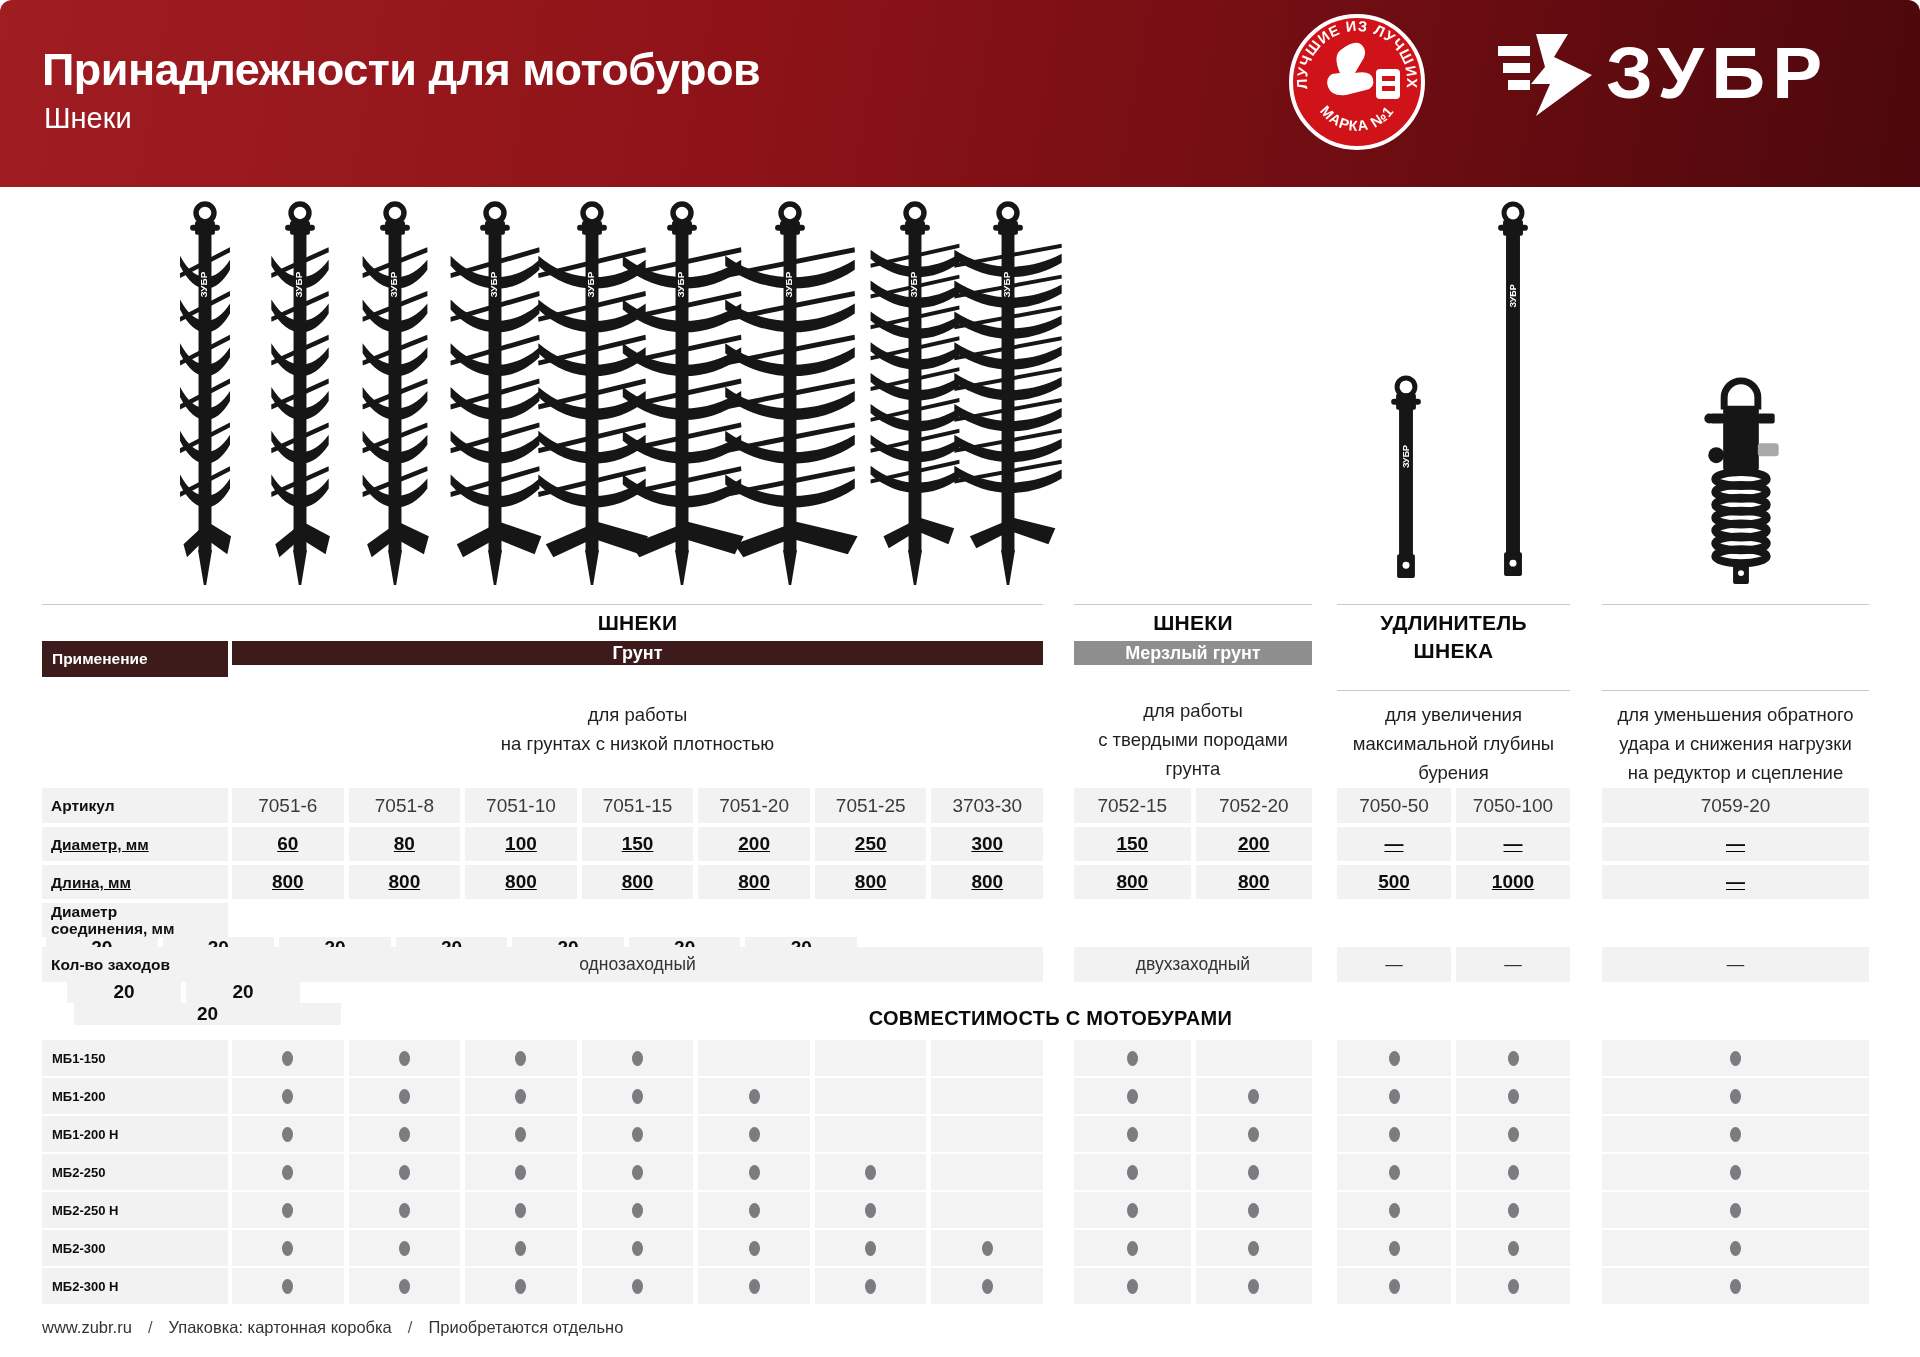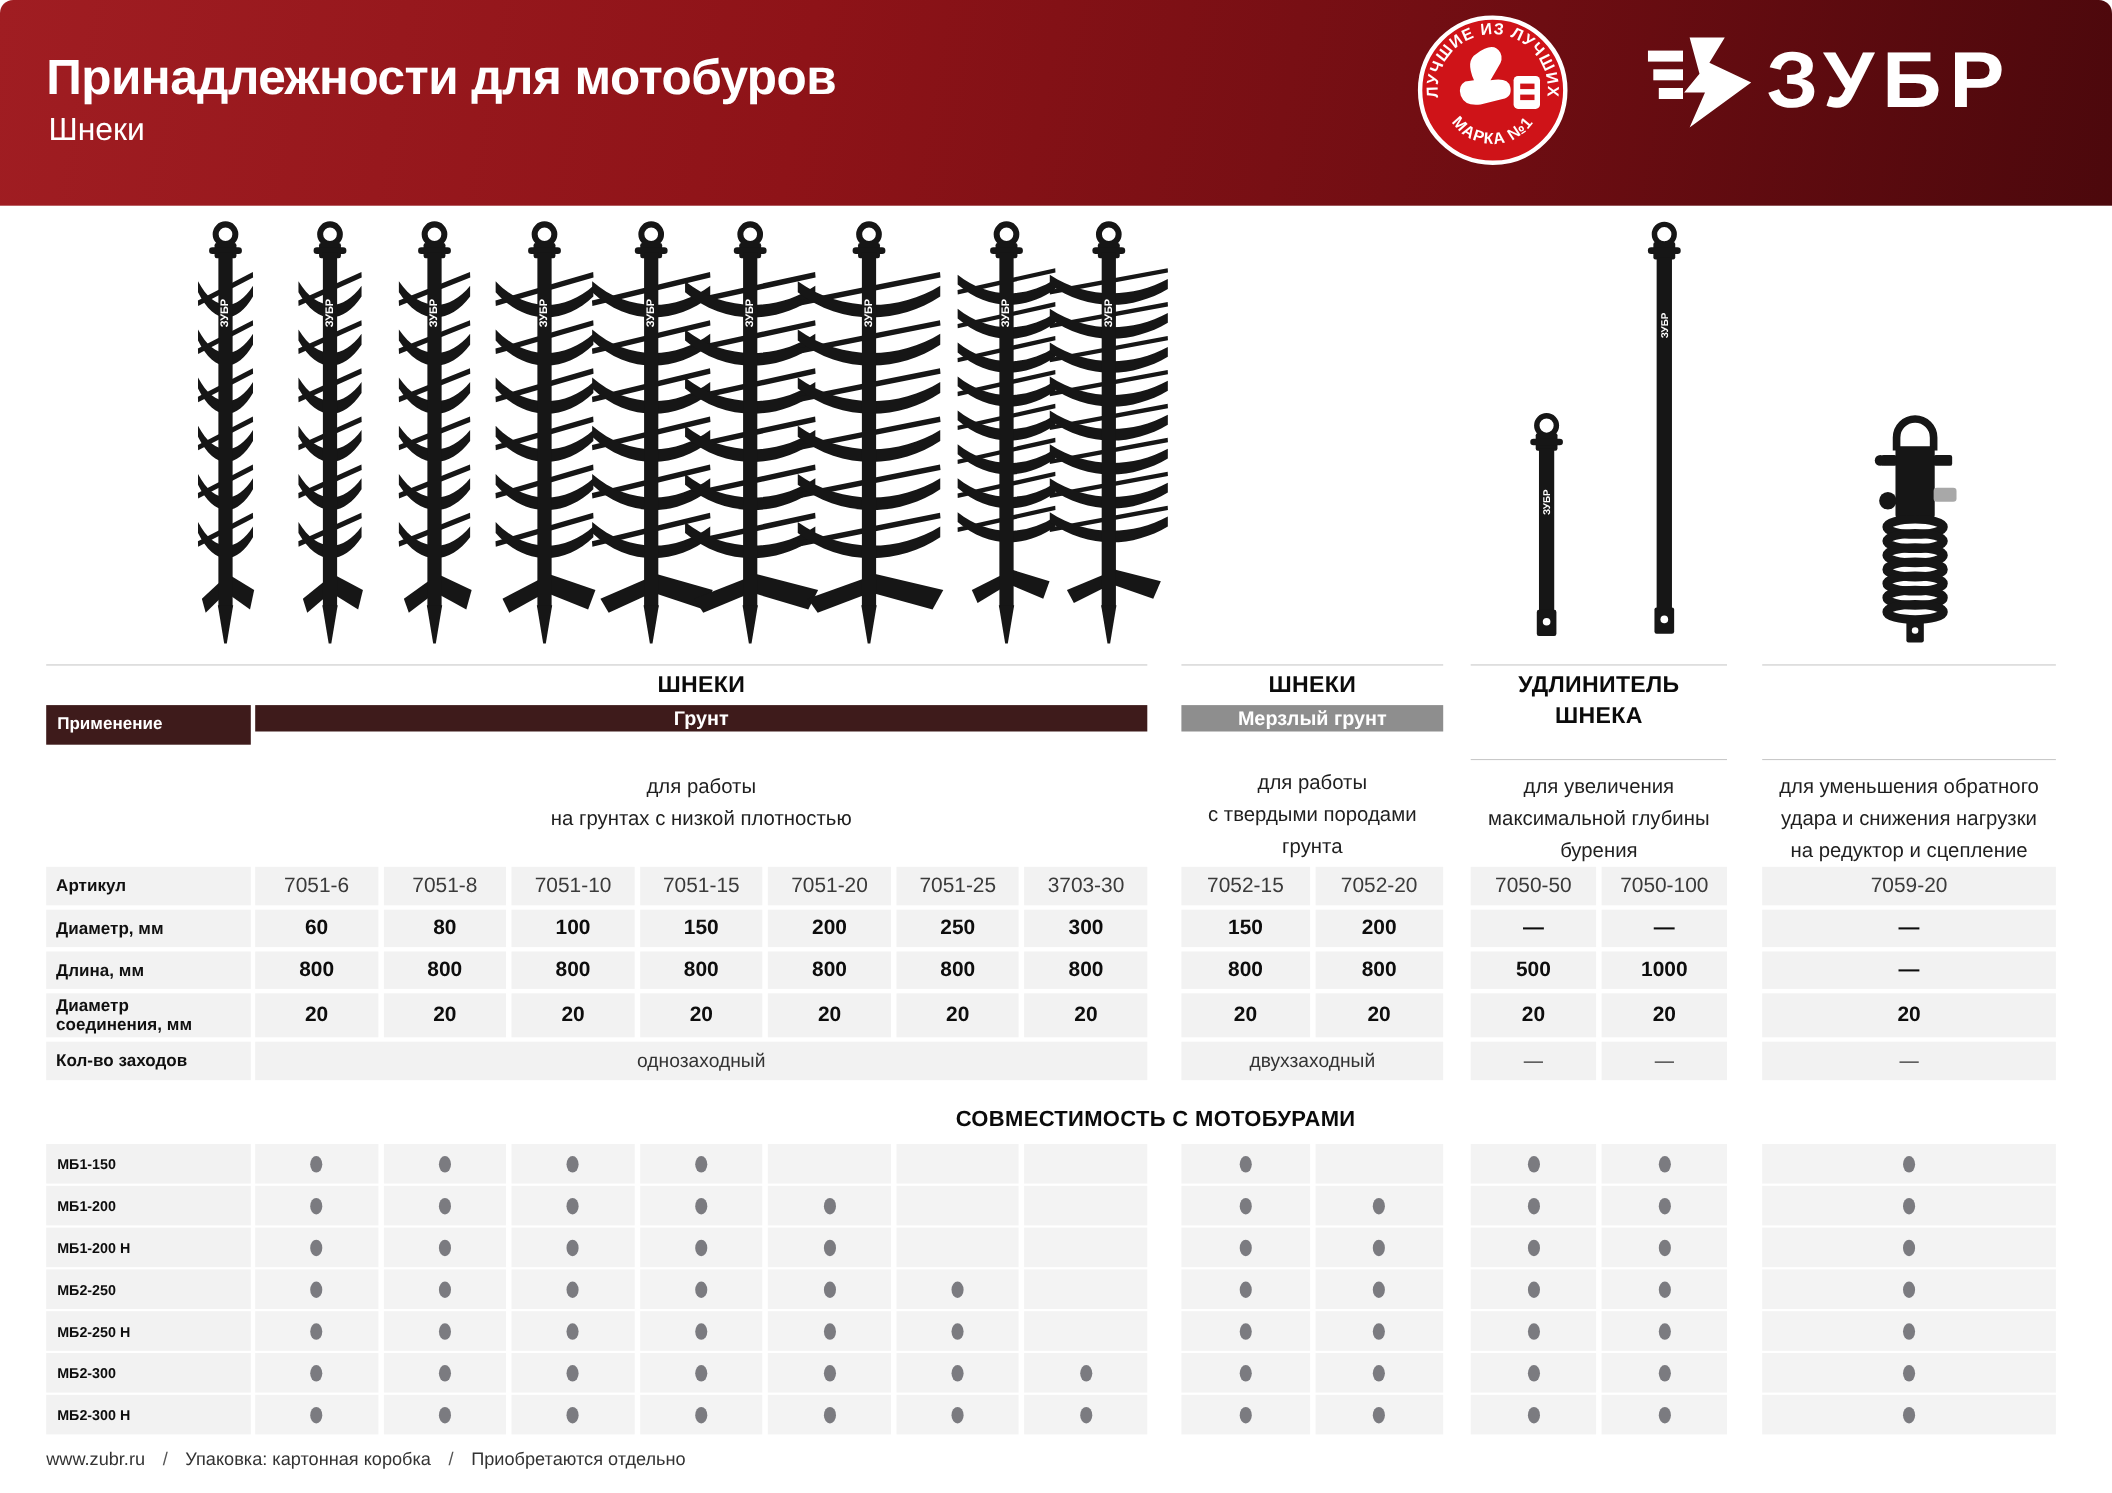--- a/index.html
+++ b/index.html
@@ -42,21 +42,21 @@
 
   
   .specs{position:absolute;left:42px;top:788px;width:1827px;}
   .row{display:flex;margin-bottom:4px;}
   .lblcell{width:186px;background:#f2f2f2;display:flex;align-items:center;font-size:15.5px;font-weight:700;
            color:#101010;padding-left:9px;box-sizing:border-box;line-height:17px;white-space:pre-line;}
   .sec1{margin-left:4px;width:811px;} .sec2{margin-left:31px;width:238px;}
   .sec3{margin-left:25px;width:233px;} .sec4{margin-left:32px;width:267px;}
   .cells{display:flex;gap:5px;width:100%;height:100%;}
   .cell{flex:1;background:#f2f2f2;display:flex;align-items:center;justify-content:center;}
-  .h35{height:35px;} .h34{height:34px;} .h40{height:40px;}
+  .h35{height:35px;} .h34{height:34px;text-decoration:underline;} .h40{height:40px;flex-direction:column;}
   .v-art{font-size:19px;color:#3a3a3a;}
   .v-b{font-size:19px;font-weight:700;color:#0d0d0d;}
   .v-n{font-size:17.5px;color:#333;}
 
   
   .compat-title{position:absolute;left:232px;top:1007px;width:1637px;text-align:center;
                 font-size:20px;font-weight:800;color:#0b0b0b;letter-spacing:0.3px;}
   .compat{position:absolute;left:42px;top:1040px;width:1827px;}
   .c-row{display:flex;margin-bottom:2px;height:36px;}
   .c-lbl{width:186px;background:#f2f2f2;display:flex;align-items:center;font-size:13px;font-weight:700;

